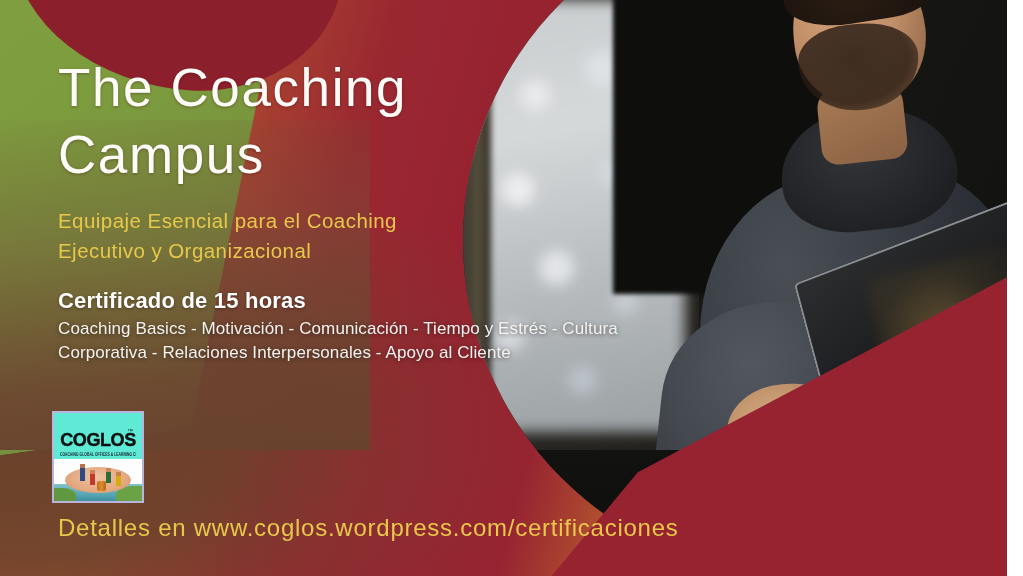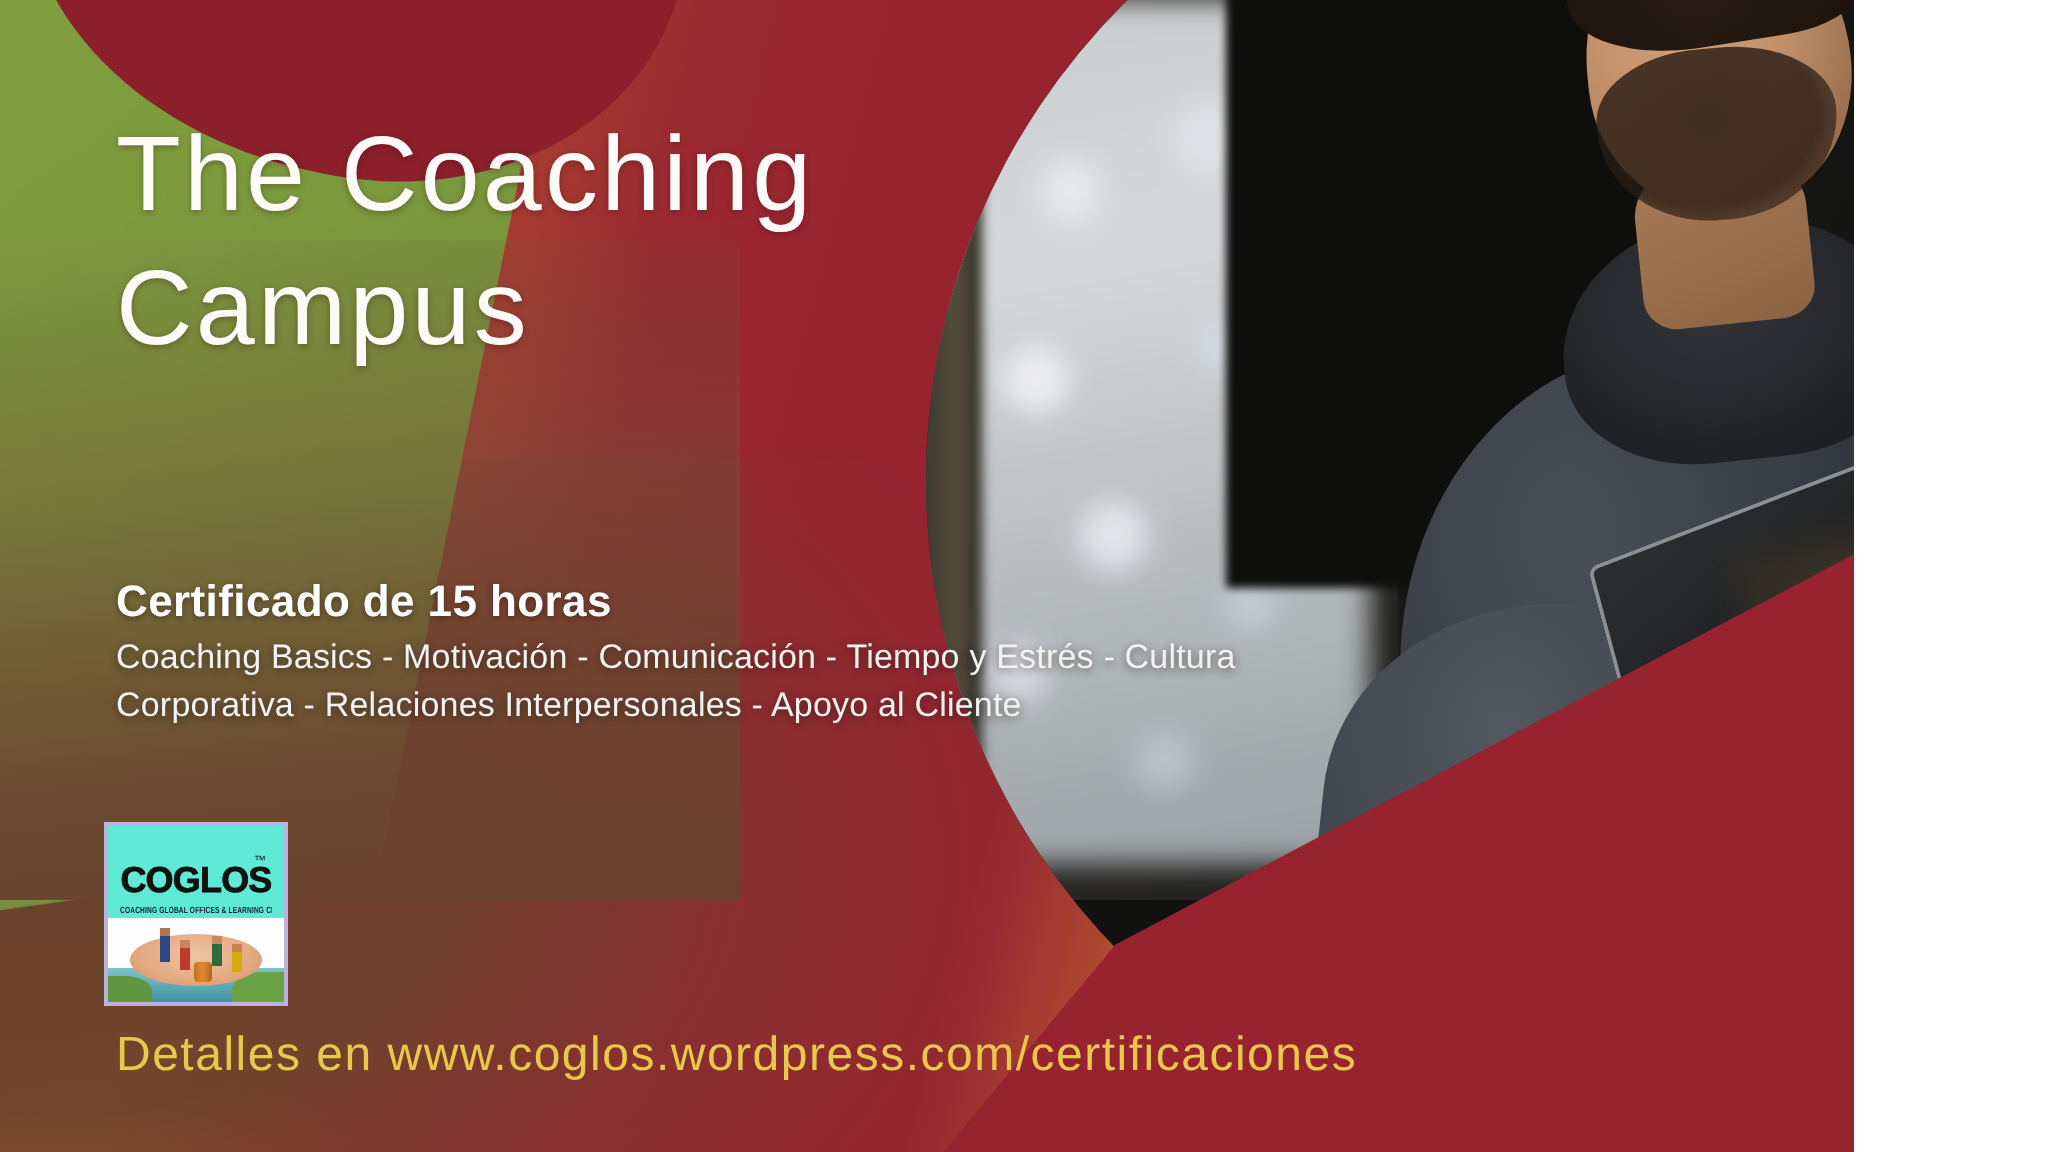--- a/index.html
+++ b/index.html
@@ -2,21 +2,21 @@
 <html><head>
 <meta charset="utf-8">
 <style>
   html, body {
     margin: 0;
     padding: 0;
     background: #ffffff;
   }
   #poster {
     position: relative;
-    width: 927px;
+    width: 1007px;
     height: 576px;
     overflow: hidden;
     font-family: "Liberation Sans", sans-serif;
     background: #972331;
   }
 
   
   .bg-layer { position: absolute; }
 
   
@@ -404,20 +404,21 @@
     <div class="ph ph-hand"></div>
     <div class="ph ph-desk"></div>
   </div>
 
   <div class="bg-layer bg-red-corner"></div>
 
   <div class="content">
 
     <div class="title">The Coaching Campus</div>
 
+    <div class="subtitle">Equipaje Esencial para el Coaching Ejecutivo y Organizacional</div>
 
     <div class="cert">Certificado de 15 horas</div>
 
     <div class="topics">
       <span class="tline">Coaching Basics - Motivación - Comunicación - Tiempo y Estrés - Cultura</span>
       <span class="tline">Corporativa - Relaciones Interpersonales - Apoyo al Cliente</span>
     </div>
 
     <div class="logo">
       <div class="logo-inner">

